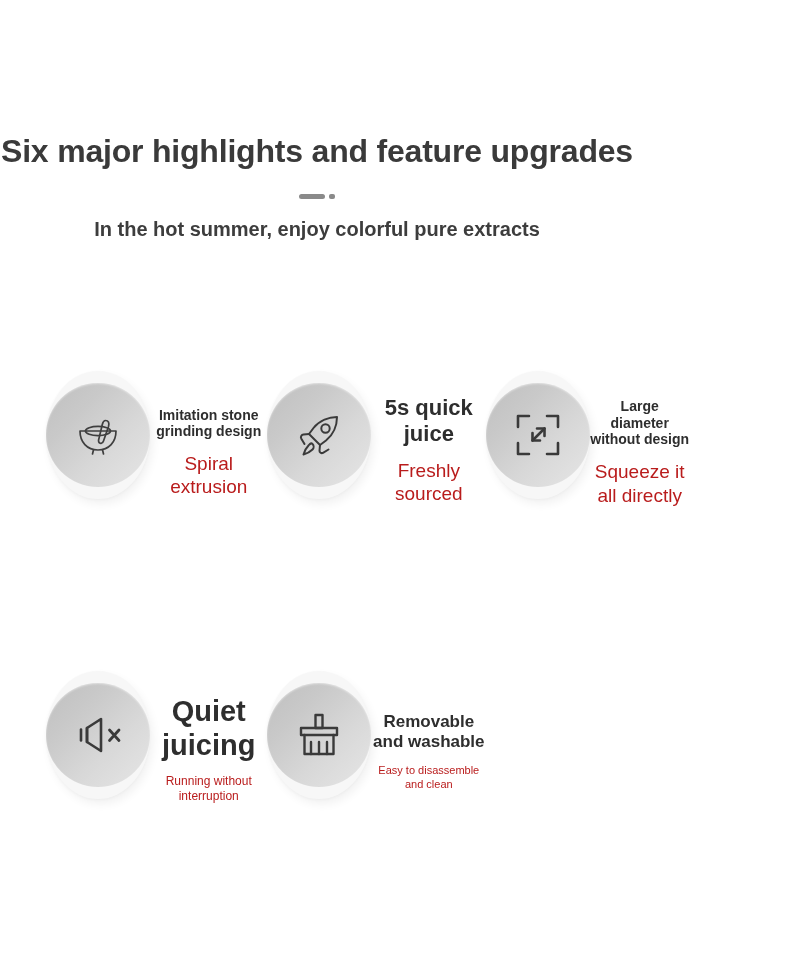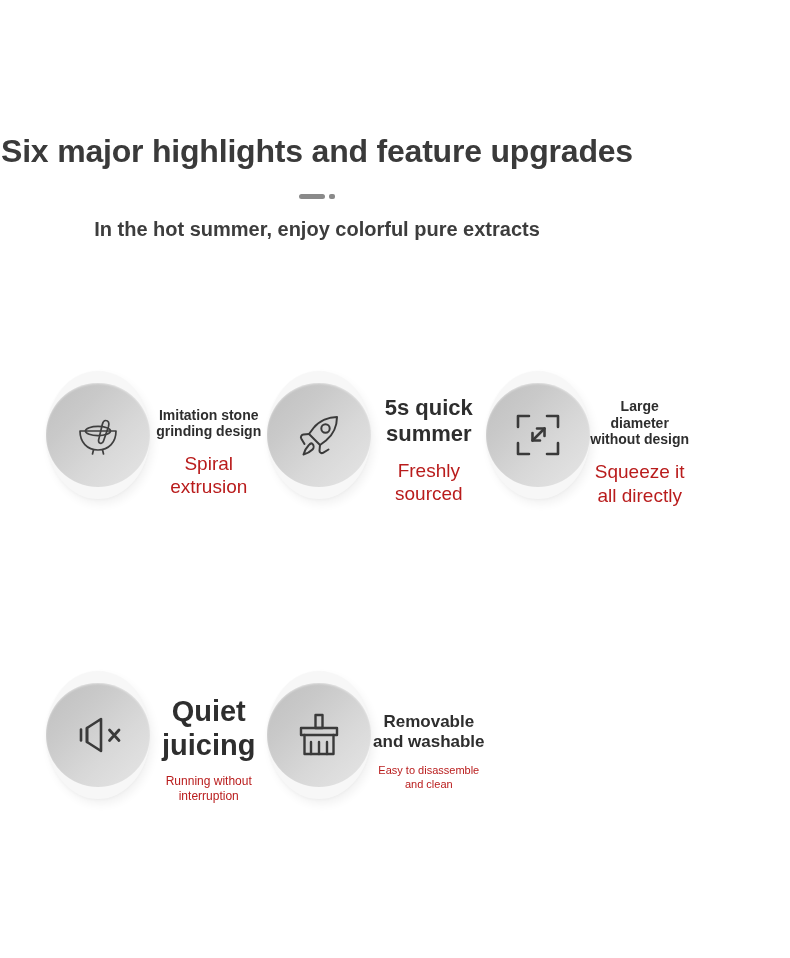--- a/index.html
+++ b/index.html
@@ -193,21 +193,21 @@
               <path d="M44 8 C36 8 26.5 11.5 20.5 19 L16 25 L27 36 L33 31.5 C40.5 25.5 44 16 44 8 Z"></path>
               <circle cx="32.5" cy="19.5" r="4.2"></circle>
               <path d="M16 25 L10.5 25.5 C8.5 25.7 7.3 27.7 8.2 29.4 L11.5 35"></path>
               <path d="M27 36 L26.5 41.5 C26.3 43.5 28.3 44.7 30 43.8 L35.5 40.5"></path>
               <path d="M15.5 36.5 C13 39 11.5 42 10.5 45.5 C14 44.5 17 43 19.5 40.5 C21 39 21 36.5 19.5 35 C18 33.5 17 35 15.5 36.5 Z"></path>
             </svg>
           </span>
         </div>
       </div>
       <div class="labels">
-        <div class="label-title t-lg gap-2">5s quick summer</div>
+        <div class="label-title t-lg gap-2">5s quick juice</div>
         <div class="label-sub s-lg gap-4">Freshly sourced</div>
       </div>
     </div>
 
     <div class="cell">
       <div class="badge">
         <div class="badge-inner">
           <span>
             <svg width="50" height="50" viewBox="0 0 50 50" fill="none" stroke="#3a3a3a" stroke-width="2.6" stroke-linecap="round" stroke-linejoin="round">
               <path d="M5 17 V6 H16"></path>

